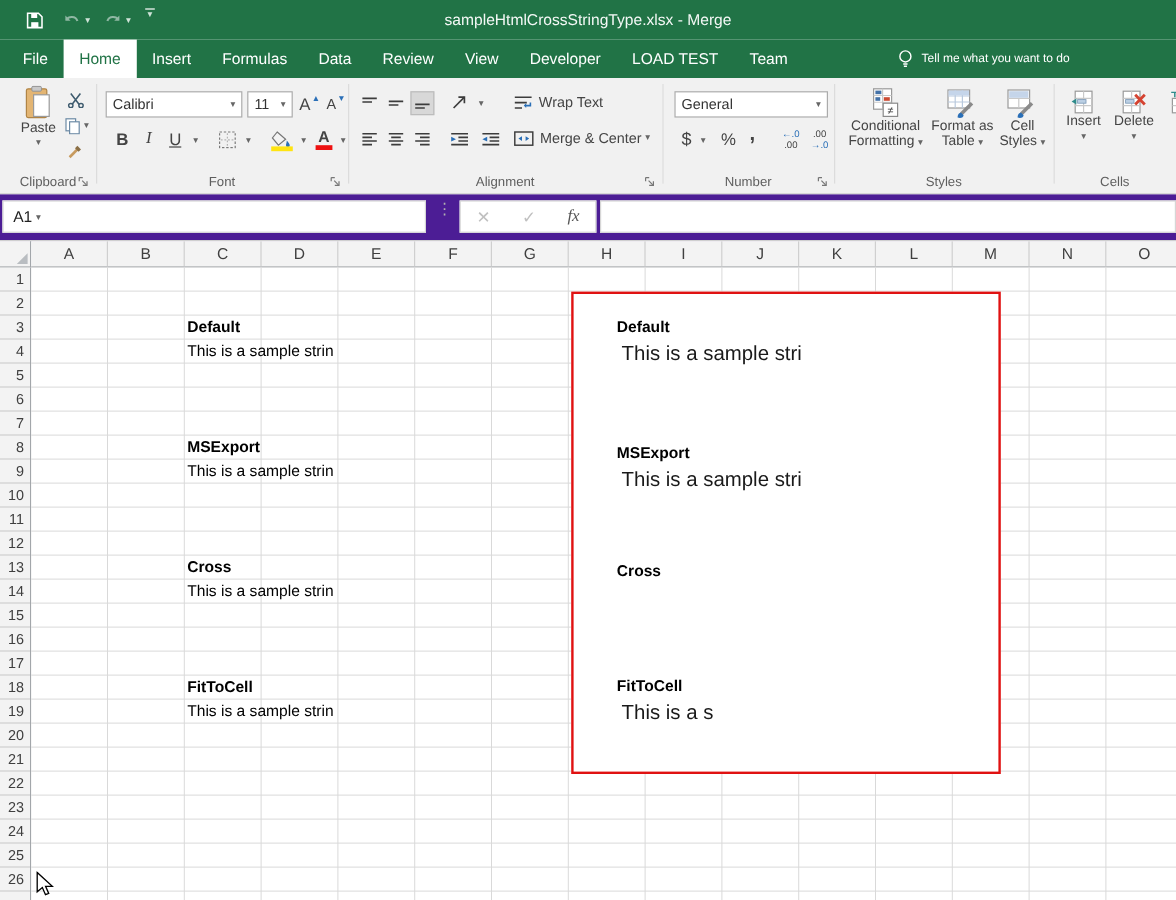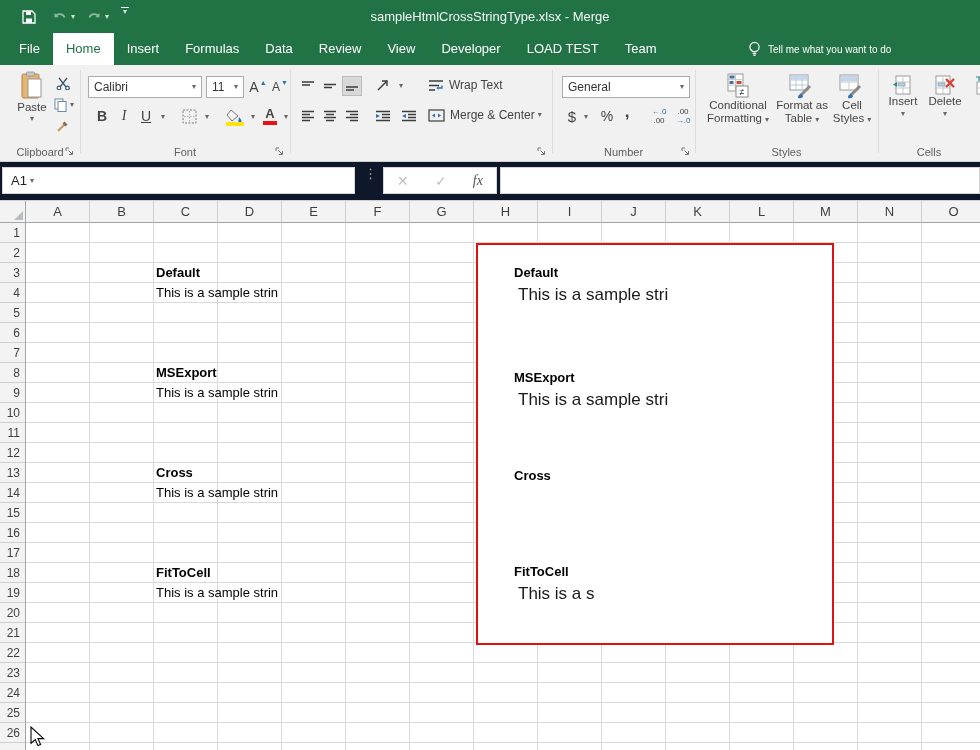--- a/index.html
+++ b/index.html
@@ -31,21 +31,21 @@
   .rtext{ font-size:12px; color:#444; white-space:nowrap; }
   .combo{ position:absolute; background:#fff; border:1px solid #ababab; font-size:12px; color:#333;
     display:flex; align-items:center; padding:0 5px; height:22px;justify-content:space-between; }
   .combo .fill{ flex:1; }
   .bigbtn{ position:absolute; display:flex; flex-direction:column; align-items:center; color:#444; }
   .bigbtn .lbl{ font-size:11.5px; line-height:13px; text-align:center; white-space:nowrap; }
   .sel{ background:#d8d8d8; border:1px solid #bcbcbc; }
   .colorbar{ position:absolute; left:2px; right:2px; bottom:1px; height:4px; }
 
   
-  .fstrip{ left:0; top:162px; width:980px; height:39px; background:#0f172a; border-bottom:1px solid #cfcfcf; }
+  .fstrip{ left:0; top:162px; width:980px; height:39px; background:#4c1d95; border-bottom:1px solid #cfcfcf; }
   .whitebox{ position:absolute; top:5px; height:27px; background:#fff; border:1px solid #d6d6d6; }
   .namebox{ left:2px; width:353px; display:flex; align-items:center; font-size:13px; color:#222; padding:0 8px; }
   .fxbox{ left:383px; width:114px; display:flex; align-items:center; justify-content:space-around; }
   .finput{ left:500px; width:480px; }
   .vdots{ position:absolute; left:364px; top:9px; color:#b0b0b0; font-size:13px; line-height:6px; letter-spacing:0; }
 
   
   .corner{ left:0; top:201px; width:26px; height:22px; background:#f3f3f3; border-right:1px solid #a2a6aa; border-bottom:1px solid #a2a6aa; }
   .corner i{ position:absolute; right:2px; bottom:2px; width:0; height:0;
     border-left:9px solid transparent; border-bottom:9px solid #b9bdc1; }
@@ -285,20 +285,21 @@
           <path d="M4 6.5L7 4.5v4zM13 6.5L10 4.5v4z" fill="#2a6fb7"></path>
         </svg>
       <span class="rtext">Merge &amp; Center</span>
       <span class="dd">▾</span>
     </div>
     <svg class="launcher" style="left:536px" viewBox="0 0 11 11">
         <path d="M2 2h3M2 2v3" stroke="#767676" fill="none"></path>
         <path d="M4.5 4.5L8 8" stroke="#767676"></path>
         <path d="M8.5 5v3.5H5" stroke="#767676" fill="none"></path>
       </svg>
+    <div class="glabel" style="left:290px; width:262px">Alignment</div>
 
     <div class="combo" style="left:562px; top:11px; width:128px">
       <span class="fill">General</span>
       <span class="dd">▾</span>
     </div>
     <div class="rbtn" style="left:564px; top:40px; width:16px; height:22px; font-size:15px">
         <span>$</span>
       </div>
     <span class="dd abs" style="left:581px; top:48px">▾</span>
     <div class="rbtn" style="left:597px; top:40px; width:20px; height:22px; font-size:14px">

